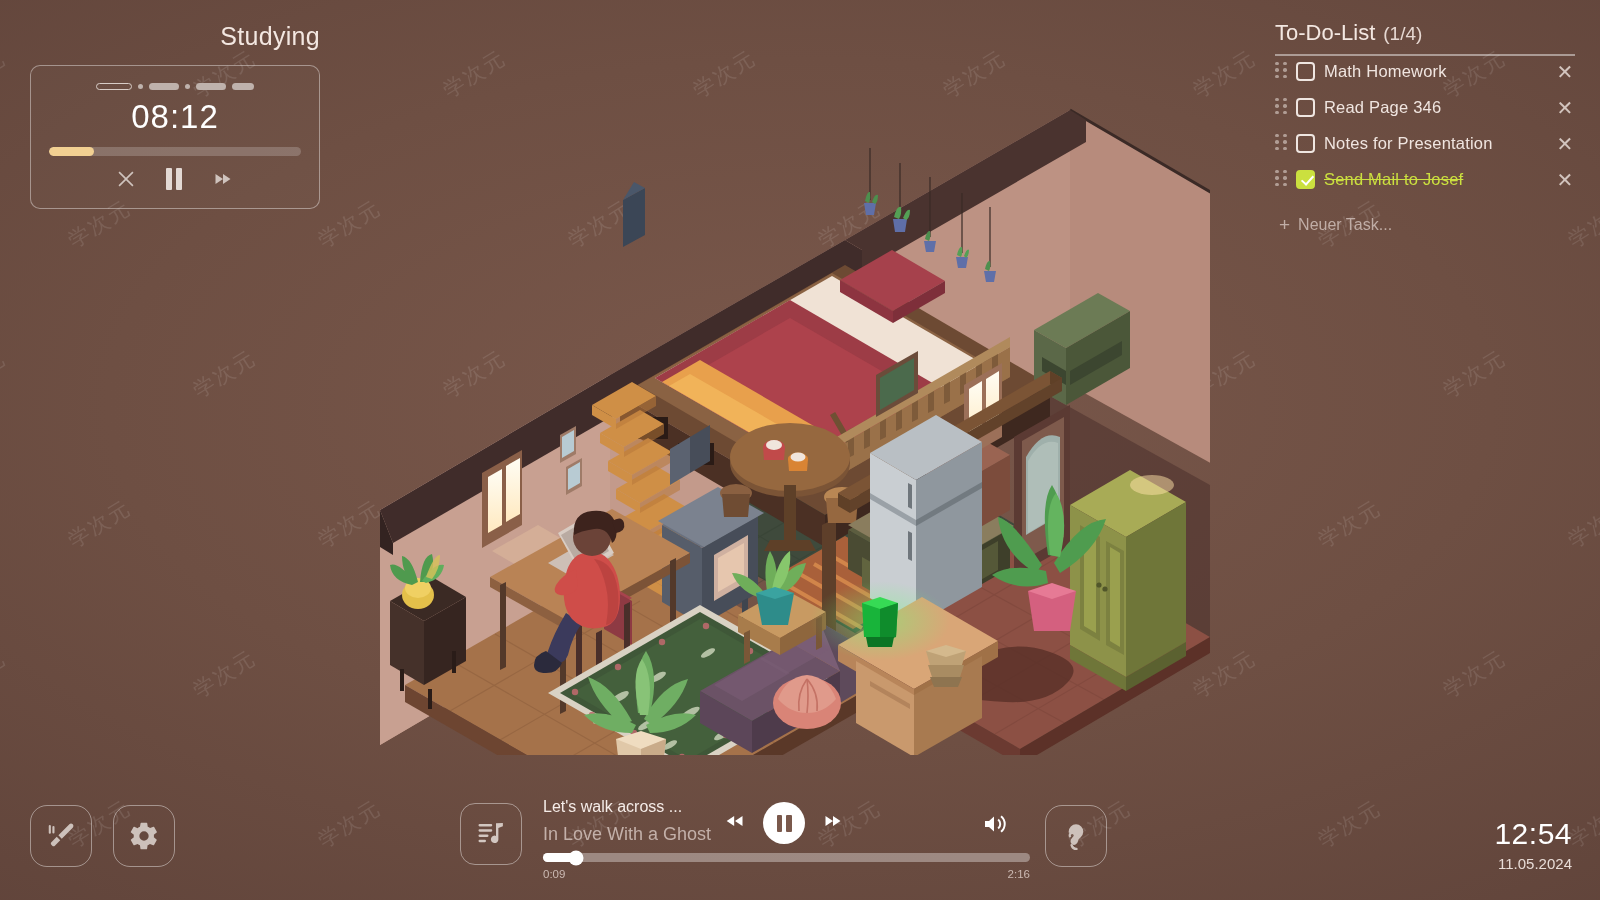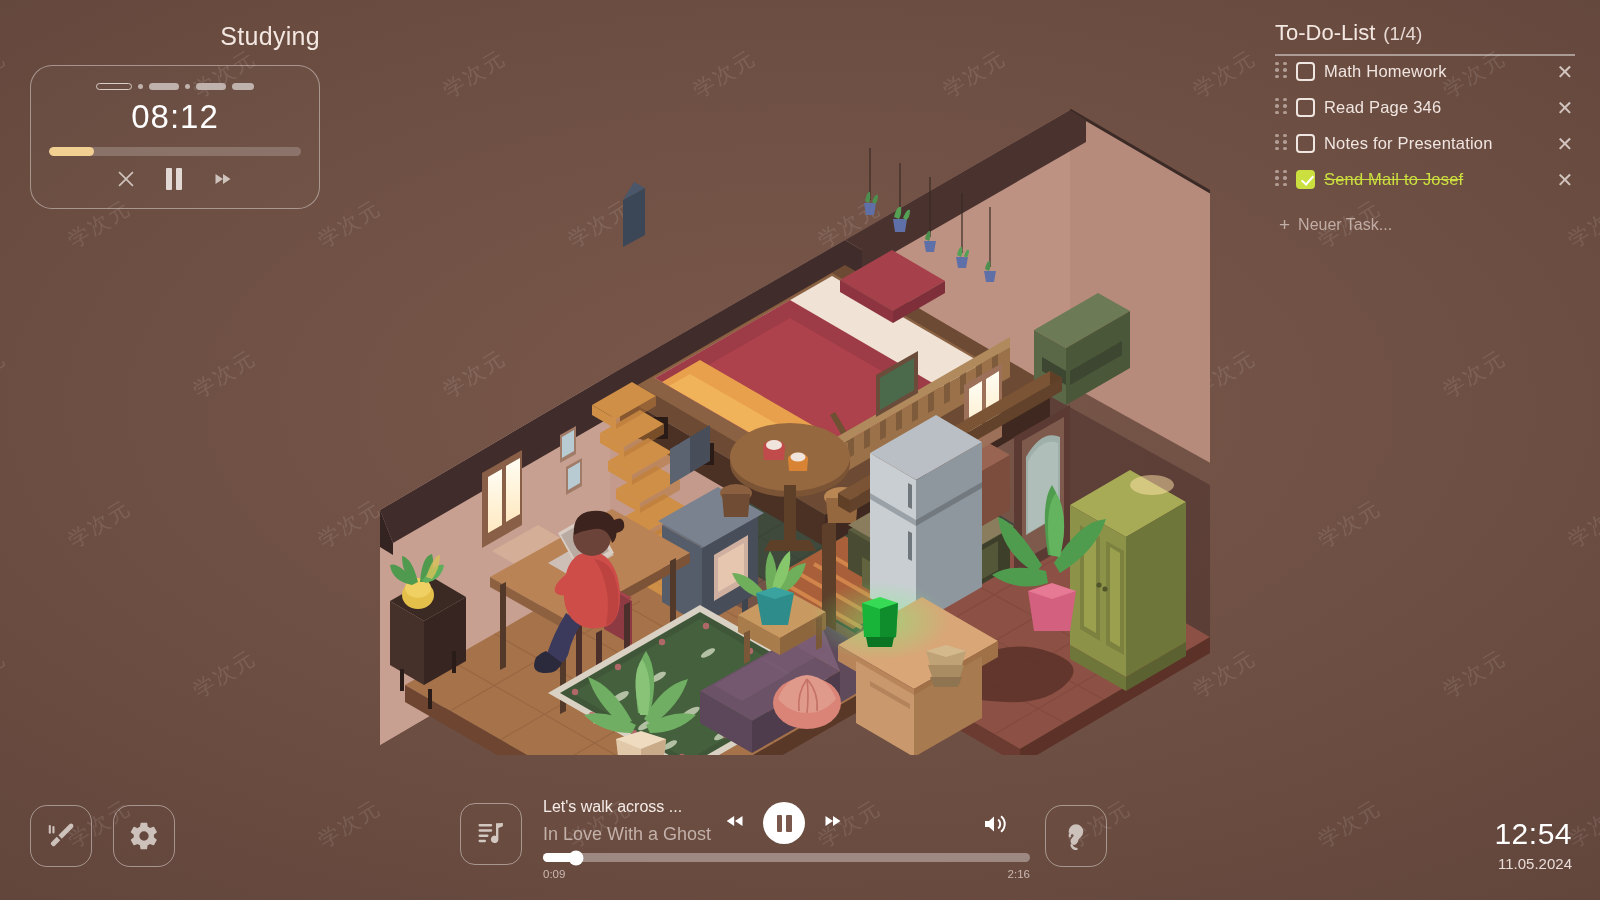--- a/index.html
+++ b/index.html
@@ -24,21 +24,21 @@
     position:absolute; color:#fff; font-size:21px; letter-spacing:2px;
     transform:rotate(-32deg); white-space:nowrap;
     font-family:"DejaVu Sans", sans-serif;
   }
 
   
   #timer-wrap{ position:absolute; left:30px; top:22px; width:290px; }
   #timer-title{ text-align:right; color:#f3e7e1; font-size:25px; margin-bottom:14px; letter-spacing:.3px;}
   #timer-panel{
     border:1.5px solid rgba(255,255,255,.40);
-    border-radius:22px;
+    border-radius:10px;
     padding:14px 14px 12px;
     background:rgba(255,255,255,.02);
   }
   #pomo-dots{ display:flex; align-items:center; justify-content:center; gap:6px; height:12px; margin-bottom:4px;}
   .seg{ height:7px; border-radius:4px; }
   .seg.hollow{ width:36px; border:1.6px solid #d8cdc7; background:transparent; }
   .seg.fill{ background:#bfb2ac; }
   .seg.dot{ width:5px; height:5px; border-radius:50%; background:#bfb2ac; }
   #timer-time{ text-align:center; color:#fff; font-size:33px; font-weight:400; letter-spacing:1px; line-height:1.25; }
   #timer-progress{

